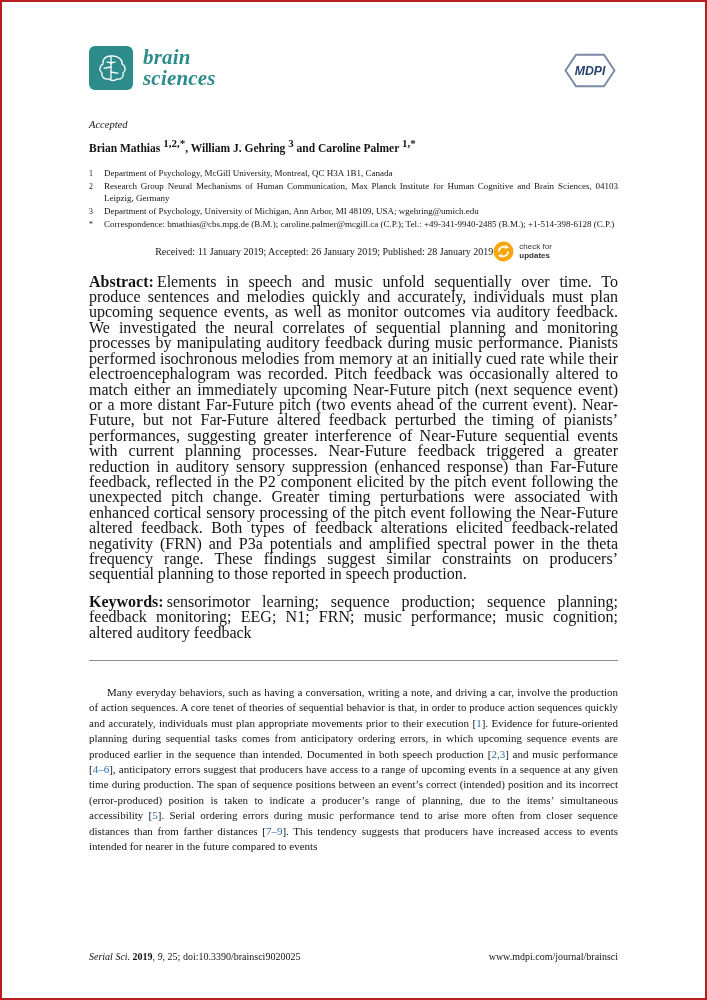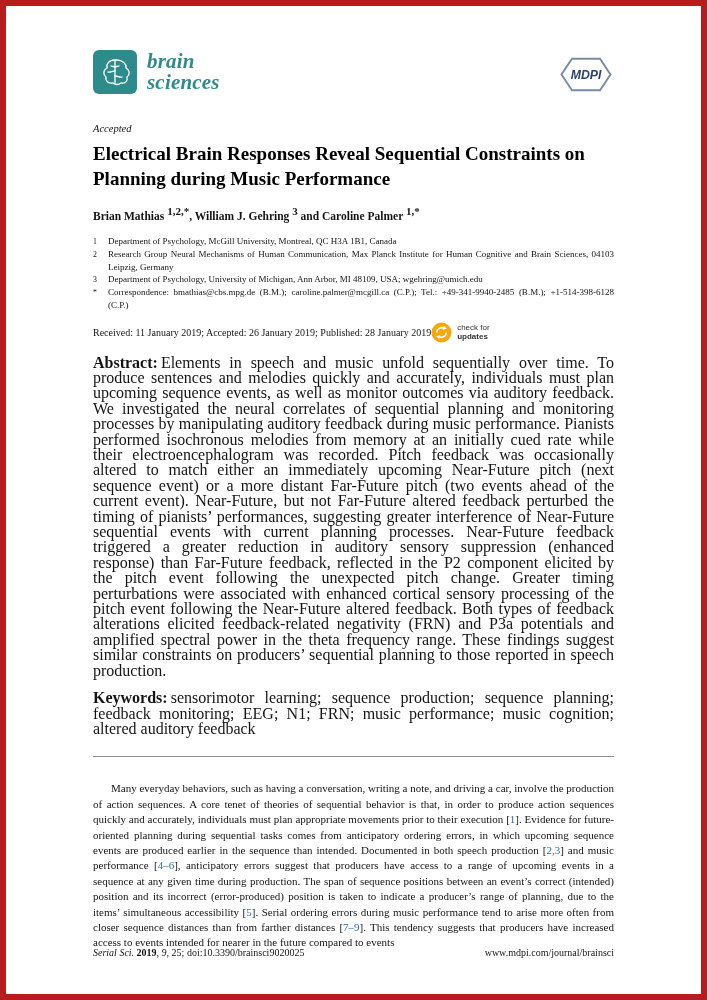--- a/index.html
+++ b/index.html
@@ -1,35 +1,35 @@
 <!DOCTYPE html>
 <html><head>
 <meta charset="utf-8">
 <style>
   html,body{margin:0;padding:0;background:#fff;}
   body{width:707px;height:1000px;position:relative;font-family:"Liberation Serif",serif;color:#141414;}
-  .page{position:absolute;inset:0;box-sizing:border-box;border:6px solid #b91c1c;padding:44px 87px 0 87px;overflow:hidden;background:#fff;}
+  .page{position:absolute;inset:0;box-sizing:border-box;border:2px solid #b91c1c;padding:44px 87px 0 87px;overflow:hidden;background:#fff;}
 
   
   .header{display:flex;justify-content:space-between;align-items:flex-start;margin-bottom:26px;}
   .logo-group{display:flex;align-items:center;gap:10px;}
   .brain-icon{width:44px;height:44px;background:#2e8b8b;border-radius:6px;display:flex;align-items:center;justify-content:center;flex:none;}
   .logo-text{display:flex;flex-direction:column;font-style:italic;font-weight:bold;font-size:21px;line-height:21px;color:#2e8b8b;letter-spacing:.2px;}
   .mdpi-logo{margin-top:6px;}
 
   
   .article-type{font-style:italic;font-size:10.5px;margin:0 0 7px 0;}
   .title{font-size:19px;line-height:1.32;font-weight:bold;margin:0 0 14px 0;max-width:505px;color:#000;}
   .authors{font-size:11.5px;font-weight:bold;margin:0 0 13px 0;}
   .authors sup{font-size:11px;font-weight:bold;}
   .affiliations{font-size:9px;line-height:1.42;margin:0 0 10px 0;}
   .aff-row{display:flex;}
   .aff-marker{flex:0 0 15px;font-size:7.8px;padding-top:1px;}
   .aff-text{flex:1;text-align:justify;}
-  .meta-row{display:flex;justify-content:flex-start;align-items:center;margin:0 0 12px 0;}
+  .meta-row{display:flex;justify-content:center;align-items:center;margin:0 0 12px 0;}
   .history{font-size:10px;margin:0;}
 
   
   .badge{display:flex;align-items:center;gap:5px;cursor:pointer;}
   .badge-text{display:flex;flex-direction:column;font-family:"Liberation Sans",sans-serif;font-size:8px;line-height:9.5px;color:#333;}
   .badge-text .b2{font-weight:bold;}
 
   
   .para{font-size:16px;line-height:15.4px;text-align:justify;margin:0 0 12px 0;}
   .para .label{font-weight:bold;margin-right:3px;}
@@ -73,21 +73,20 @@
     </div>
     <div class="mdpi-logo">
       <svg width="56" height="37" viewBox="0 0 64 42">
         <polygon points="16,3 48,3 60,21 48,39 16,39 4,21" fill="none" stroke="#7a8aa5" stroke-width="2.2"></polygon>
         <text x="32" y="26" text-anchor="middle" font-family="Liberation Sans, sans-serif" font-size="14" font-style="italic" font-weight="bold" fill="#29426e">MDPI</text>
       </svg>
     </div>
   </div>
 
   <p class="article-type">Accepted</p>
-  <h1 class="title">Electrical Brain Responses Reveal Sequential Constraints on Planning during Music Performance</h1>
 
   <p class="authors"><span>Brian Mathias </span><sup>1,2,*</sup><span>, William J. Gehring </span><sup>3</sup><span> and Caroline Palmer </span><sup>1,*</sup></p>
 
   <div class="affiliations">
     <div class="aff-row">
       <span class="aff-marker">1</span>
       <span class="aff-text">Department of Psychology, McGill University, Montreal, QC H3A 1B1, Canada</span>
     </div>
     <div class="aff-row">
       <span class="aff-marker">2</span>

